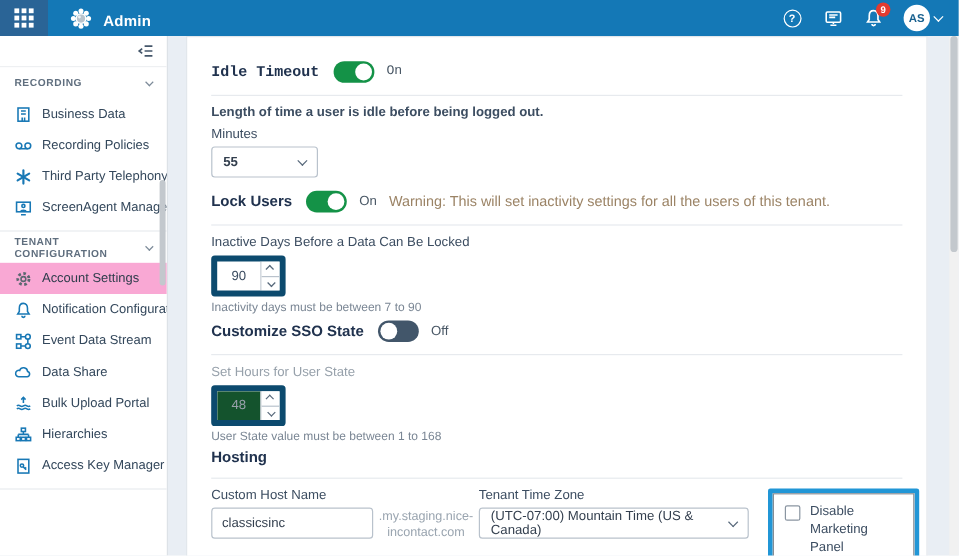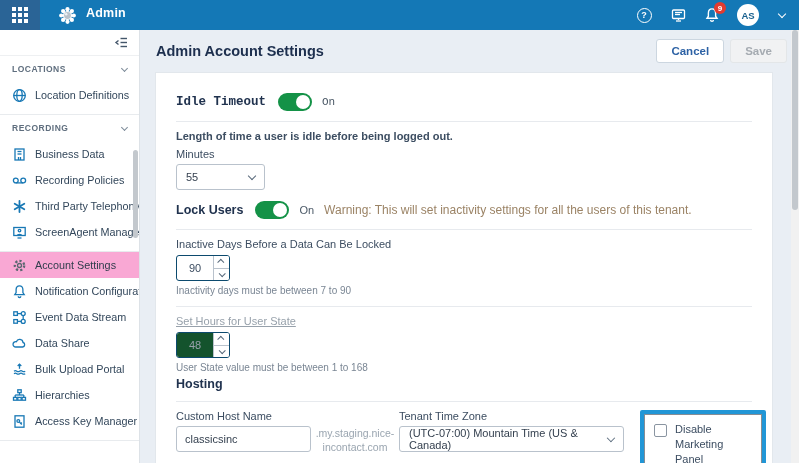--- a/index.html
+++ b/index.html
@@ -5,27 +5,27 @@
 <style>
   * { margin:0; padding:0; box-sizing:border-box; }
   html,body { width:799px; height:463px; overflow:hidden; }
   body { font-family:"Liberation Sans", sans-serif; background:#e9eef4; position:relative; color:#33475b; }
 
   
   .topbar { position:absolute; left:0; top:0; width:799px; height:30px; background:#1478b6; display:flex; align-items:center; z-index:30; }
   .grid-btn { width:40px; height:30px; background:#2a6496; display:flex; align-items:center; justify-content:center; cursor:pointer; }
   .grid-ic { display:grid; grid-template-columns:repeat(3,4px); grid-template-rows:repeat(3,4px); gap:2px; }
   .grid-ic span { background:#fff; width:4px; height:4px; }
-  .brand { display:flex; align-items:flex-start; gap:9px; margin-left:18px; }
+  .brand { display:flex; align-items:flex-end; gap:9px; margin-left:18px; }
   .app-name { color:#fff; font-size:12.5px; font-weight:bold; letter-spacing:.2px; }
   .topbar-right { margin-left:auto; display:flex; align-items:center; gap:16px; padding-right:14px; }
   .tb-icon { position:relative; width:18px; height:18px; display:flex; align-items:center; justify-content:center; cursor:pointer; }
   .help-circle { width:15px; height:15px; border:1.4px solid #fff; border-radius:50%; color:#fff; font-size:9px; font-weight:bold; display:flex; align-items:center; justify-content:center; }
   .badge { position:absolute; top:-4px; right:-5px; min-width:12px; height:12px; border-radius:7px; background:#e23b30; color:#fff; font-size:8px; font-weight:bold; display:flex; align-items:center; justify-content:center; padding:0 2px; }
-  .avatar-wrap { display:flex; align-items:center; gap:20px; cursor:pointer; }
+  .avatar-wrap { display:flex; align-items:center; gap:4px; cursor:pointer; }
   .avatar { width:22px; height:22px; border-radius:50%; background:#fff; color:#19618f; font-size:9.5px; font-weight:bold; display:flex; align-items:center; justify-content:center; }
   .chev { width:6px; height:6px; border-right:1.5px solid #fff; border-bottom:1.5px solid #fff; transform:rotate(45deg); margin-top:-3px; }
 
   
   .sidebar { position:absolute; left:0; top:30px; width:140px; height:433px; background:#fff; border-right:1px solid #dde2e7; z-index:20; overflow:hidden; }
   .collapse-row { height:26px; display:flex; align-items:center; justify-content:flex-end; padding-right:10px; border-bottom:1px solid #eef0f2; }
   .side-section { border-bottom:1px solid #e8ebee; padding-bottom:6px; }
   .side-head { height:26px; display:flex; align-items:center; justify-content:space-between; padding:0 12px; cursor:pointer; }
   .side-head .lbl { font-size:8.5px; letter-spacing:.5px; color:#5f6e7e; font-weight:bold; }
   .chev-g { width:5px; height:5px; border-right:1.3px solid #7d8b99; border-bottom:1.3px solid #7d8b99; transform:rotate(45deg); margin-top:-2px; }
@@ -44,34 +44,34 @@
   .btn-save { background:#f1f2f3; color:#a5abb1; border:1px solid #e3e6e8; cursor:default; }
   .card { margin:0 26px 0 15px; background:#fff; border:1px solid #e2e7ec; border-bottom:none; min-height:500px; padding:14px 20px 0 20px; }
 
   .hr { border:none; border-top:1px solid #e7eaee; margin:10px 0 8px 0; }
   .row { display:flex; align-items:center; }
   .fld-title { font-size:12.5px; font-weight:bold; color:#20324e; }
   .state-txt { font-size:11px; color:#4a5866; margin-left:10px; }
   .warn-txt { font-size:12px; color:#9b8365; margin-left:10px; }
   .desc { font-size:11px; font-weight:bold; color:#3c4d61; }
   .lbl-sm { font-size:11px; color:#3c4d61; }
-  .lbl-dis { color:#97a1ab;text-decoration:underline; }
+  .lbl-dis { color:#97a1ab; }
   .helper { font-size:10px; color:#7a8694; margin-top:4px; }
 
   .toggle { width:34px; height:18px; border-radius:9px; position:relative; margin-left:12px; cursor:pointer; flex:0 0 auto; }
   .toggle.on { background:#149247; }
   .toggle.off { background:#42566a; }
   .toggle .knob { position:absolute; top:2px; width:14px; height:14px; border-radius:50%; background:#fff; }
   .toggle.on .knob { right:2px; }
   .toggle.off .knob { left:2px; }
 
   .select { height:26px; border:1px solid #b9c2cc; border-radius:3px; background:#fff; display:flex; align-items:center; justify-content:space-between; padding:0 9px; font-size:11px; color:#333f4e; cursor:pointer; margin-top:4px; }
   .sel-chev { width:6px; height:6px; border-right:1.4px solid #57687a; border-bottom:1.4px solid #57687a; transform:rotate(45deg); margin-top:-3px; }
 
-  .numwrap { display:inline-flex; border:1px solid #0c4a6e; border-radius:3px; overflow:hidden; margin-top:5px; background:#fff; }
+  .numwrap { display:inline-flex; border:5px solid #0c4a6e; border-radius:3px; overflow:hidden; margin-top:5px; background:#fff; }
   .numval { width:36px; height:24px; display:flex; align-items:center; justify-content:center; font-size:11px; color:#3c4d61; }
   .numval.dis { background:#14532d; color:#98a1ab; }
   .spincol { width:16px; border-left:1px solid #b9c2cc; display:flex; flex-direction:column; }
   .spinbtn { flex:1; display:flex; align-items:center; justify-content:center; cursor:pointer; background:#fff; }
   .spinbtn + .spinbtn { border-top:1px solid #b9c2cc; }
   .spin-up { width:5px; height:5px; border-left:1.3px solid #57687a; border-top:1.3px solid #57687a; transform:rotate(45deg) translateY(1px); }
   .spin-dn { width:5px; height:5px; border-right:1.3px solid #57687a; border-bottom:1.3px solid #57687a; transform:rotate(45deg) translateY(-1px); }
 
   .sec-title { font-size:12.5px; font-weight:bold; color:#20324e; }
 
@@ -151,34 +151,20 @@
 <div class="sidebar">
   <div class="collapse-row">
     <svg width="15" height="15" viewBox="0 0 15 15" fill="none" stroke="#44566a" stroke-width="1.4">
       <line x1="6.5" y1="3.5" x2="13" y2="3.5"></line>
         <line x1="6.5" y1="7.5" x2="13" y2="7.5"></line>
         <line x1="6.5" y1="11.5" x2="13" y2="11.5"></line>
       <path d="M4.5 5.5 L2 7.5 L4.5 9.5"></path>
     </svg>
   </div>
 
-  <div class="side-section">
-    <div class="side-head">
-      <span class="lbl">LOCATIONS</span>
-      <span class="chev-g"></span>
-    </div>
-    <div class="side-item">
-      <svg width="15" height="15" viewBox="0 0 15 15" fill="none" stroke="#1878b5" stroke-width="1.3">
-        <circle cx="7.5" cy="7.5" r="5.8"></circle>
-          <line x1="1.7" y1="7.5" x2="13.3" y2="7.5"></line>
-          <ellipse cx="7.5" cy="7.5" rx="2.7" ry="5.8"></ellipse>
-      </svg>
-      <span>Location Definitions</span>
-    </div>
-  </div>
 
   <div class="side-section">
     <div class="side-head">
       <span class="lbl">RECORDING</span>
       <span class="chev-g"></span>
     </div>
     <div class="side-item">
       <svg width="15" height="15" viewBox="0 0 15 15" fill="none" stroke="#1878b5" stroke-width="1.3">
         <rect x="3" y="2" width="9" height="11"></rect>
           <line x1="5.5" y1="4.5" x2="9.5" y2="4.5"></line>
@@ -209,20 +195,24 @@
         <rect x="1.8" y="2.5" width="11.4" height="8"></rect>
           <circle cx="7.5" cy="5.6" r="1.3"></circle>
           <path d="M5.3 10.5 C5.5 8.9 9.5 8.9 9.7 10.5"></path>
           <line x1="5.5" y1="13" x2="9.5" y2="13"></line>
       </svg>
       <span>ScreenAgent Manager</span>
     </div>
   </div>
 
   <div class="side-section">
+    <div class="side-head">
+      <span class="lbl">TENANT CONFIGURATION</span>
+      <span class="chev-g"></span>
+    </div>
     <div class="side-item active">
       <svg width="15" height="15" viewBox="0 0 15 15" fill="none">
         <circle cx="7.5" cy="7.5" r="4.7" stroke="#5b6770" stroke-width="2.3" stroke-dasharray="2.2 2.1"></circle>
         <circle cx="7.5" cy="7.5" r="2" stroke="#5b6770" stroke-width="1.3"></circle>
       </svg>
       <span>Account Settings</span>
     </div>
     <div class="side-item">
       <svg width="15" height="15" viewBox="0 0 15 15" fill="none" stroke="#1878b5" stroke-width="1.3">
         <path d="M7.5 1.8 C5.3 1.8 4.1 3.5 4.1 5.8 L4.1 8.6 L2.8 10.6 L12.2 10.6 L10.9 8.6 L10.9 5.8 C10.9 3.5 9.7 1.8 7.5 1.8 Z"></path>
@@ -278,45 +268,38 @@
           <line x1="8.8" y1="9.5" x2="9.8" y2="8.5"></line>
       </svg>
       <span>Access Key Manager</span>
     </div>
   </div>
 
   <div class="side-scroll"></div>
 </div>
 
 <div class="main">
-  <div class="page-head">
-    <span class="page-title">Admin Account Settings</span>
-    <div class="head-actions">
-      <button class="btn btn-cancel">Cancel</button>
-      <button class="btn btn-save">Save</button>
-    </div>
-  </div>
 
   <div class="card">
 
     
     <div class="row" style="margin-top:6px;font-family:Liberation Mono, monospace;">
       <span class="fld-title">Idle Timeout</span>
       <div class="toggle on">
           <div class="knob"></div>
         </div>
       <span class="state-txt">On</span>
     </div>
     <hr class="hr">
     <div class="desc">Length of time a user is idle before being logged out.</div>
 
     <div class="row" style="align-items:flex-start; gap:16px; margin-top:6px;">
       <div>
         <div class="lbl-sm">Minutes</div>
-        <div class="select" style="width:89px;">
+        <div class="select" style="width:89px;font-weight:bold;">
           <span>55</span>
           <span class="sel-chev"></span>
         </div>
       </div>
     </div>
 
     
     <div class="row" style="margin-top:11px;">
       <span class="fld-title">Lock Users</span>
       <div class="toggle on">
@@ -336,20 +319,27 @@
             <span class="spin-up"></span>
           </div>
         <div class="spinbtn">
             <span class="spin-dn"></span>
           </div>
       </div>
     </div>
     <div class="helper">Inactivity days must be between 7 to 90</div>
 
     
+    <div class="row" style="margin-top:5px;">
+      <span class="fld-title">Customize SSO State</span>
+      <div class="toggle off">
+          <div class="knob"></div>
+        </div>
+      <span class="state-txt">Off</span>
+    </div>
     <hr class="hr">
 
     
     <div class="lbl-sm lbl-dis">Set Hours for User State</div>
     <div class="numwrap">
       <div class="numval dis">48</div>
       <div class="spincol">
         <div class="spinbtn">
             <span class="spin-up"></span>
           </div>

